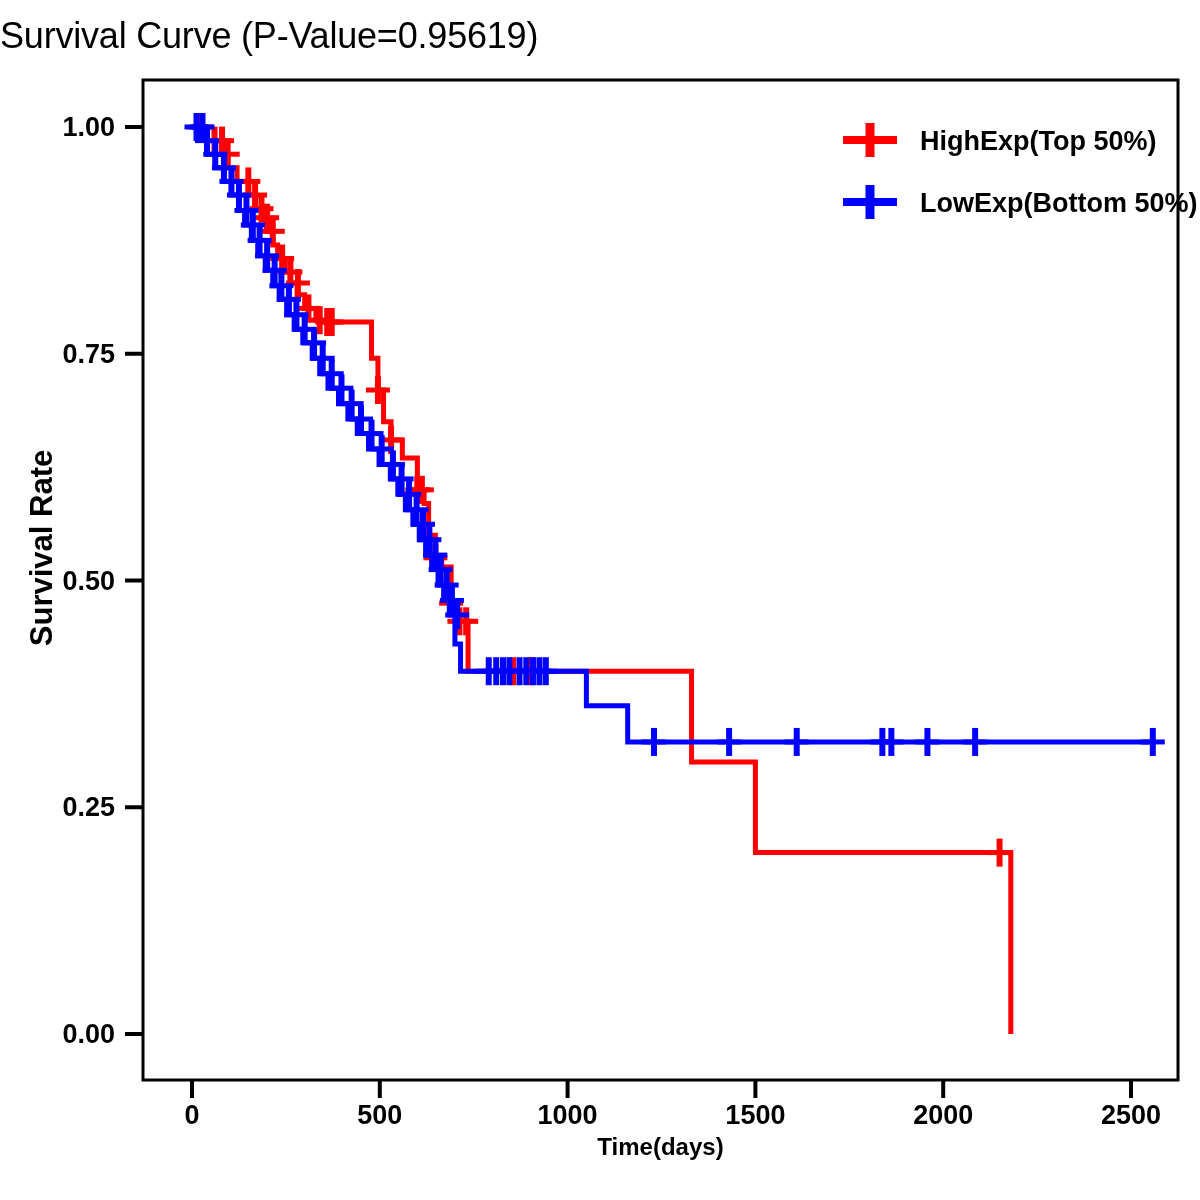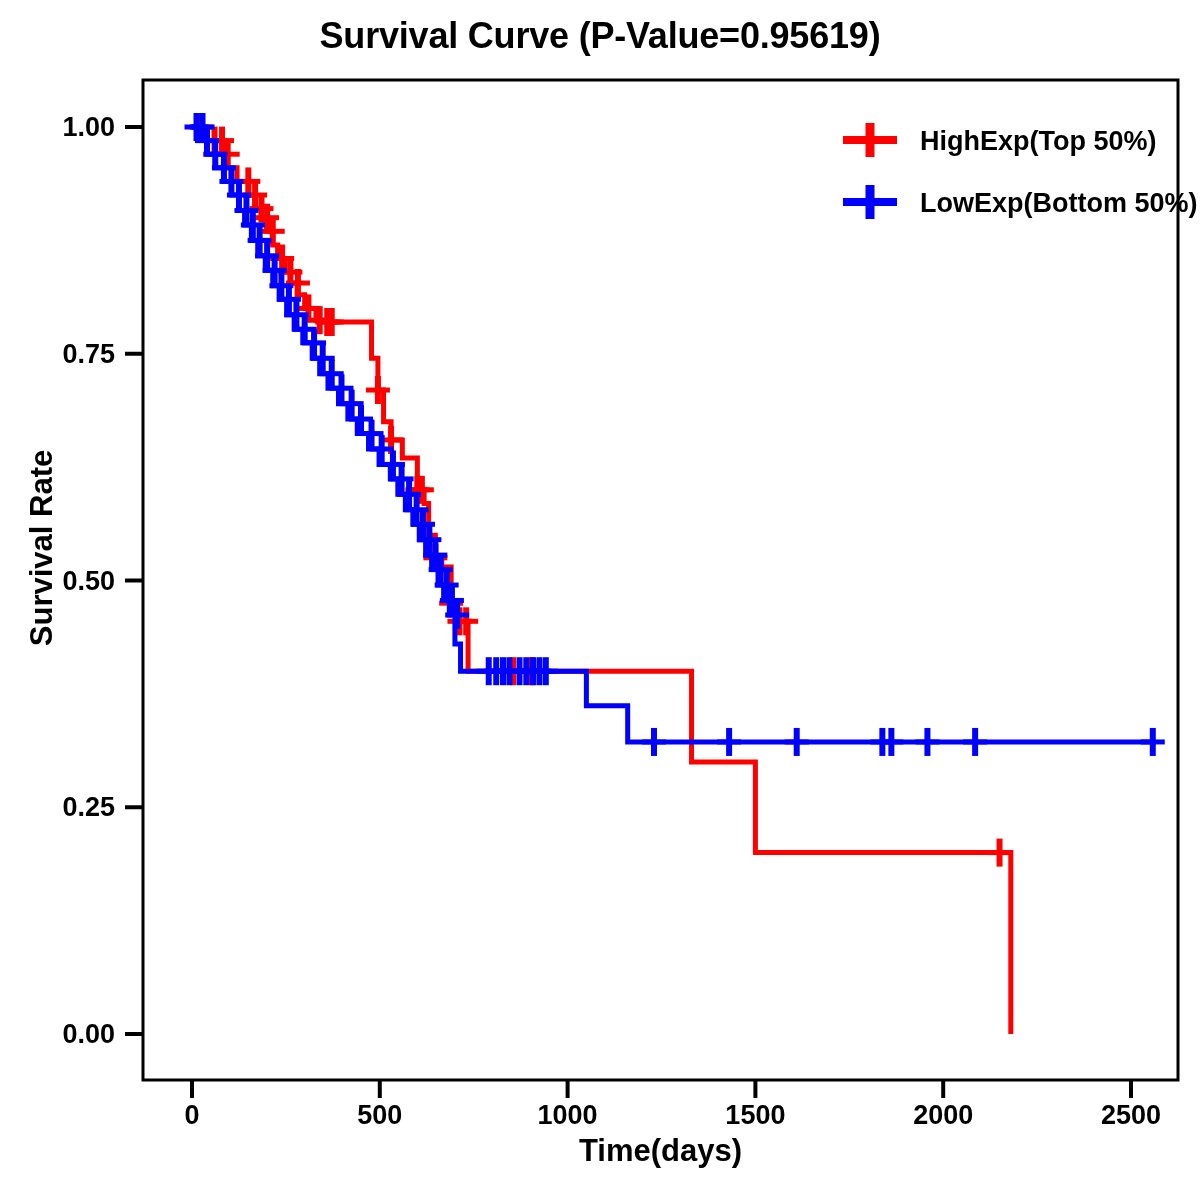--- a/index.html
+++ b/index.html
@@ -17,23 +17,22 @@
     position: relative;
     width: 1200px;
     height: 1200px;
     background: #ffffff;
   }
   #chart-title {
     position: absolute;
     left: 0;
     top: 15px;
     width: 1200px;
-    text-align: center;
     font-size: 36px;
-    font-weight: bold;
+    font-weight: normal;
     color: #000000;
     letter-spacing: -0.2px;
   }
   #y-axis-title {
     position: absolute;
     left: -78px;
     top: 530px;
     width: 240px;
     text-align: center;
     font-size: 31px;
@@ -41,21 +40,21 @@
     color: #000000;
     transform: rotate(-90deg);
     transform-origin: center center;
   }
   #x-axis-title {
     position: absolute;
     left: 143px;
     top: 1133px;
     width: 1035px;
     text-align: center;
-    font-size: 31px;
+    font-size: 24px;
     font-weight: bold;
     color: #000000;
   }
   #plot-svg {
     position: absolute;
     left: 0;
     top: 0;
   }
   .tick-label {
     font-family: "Liberation Sans", sans-serif;

